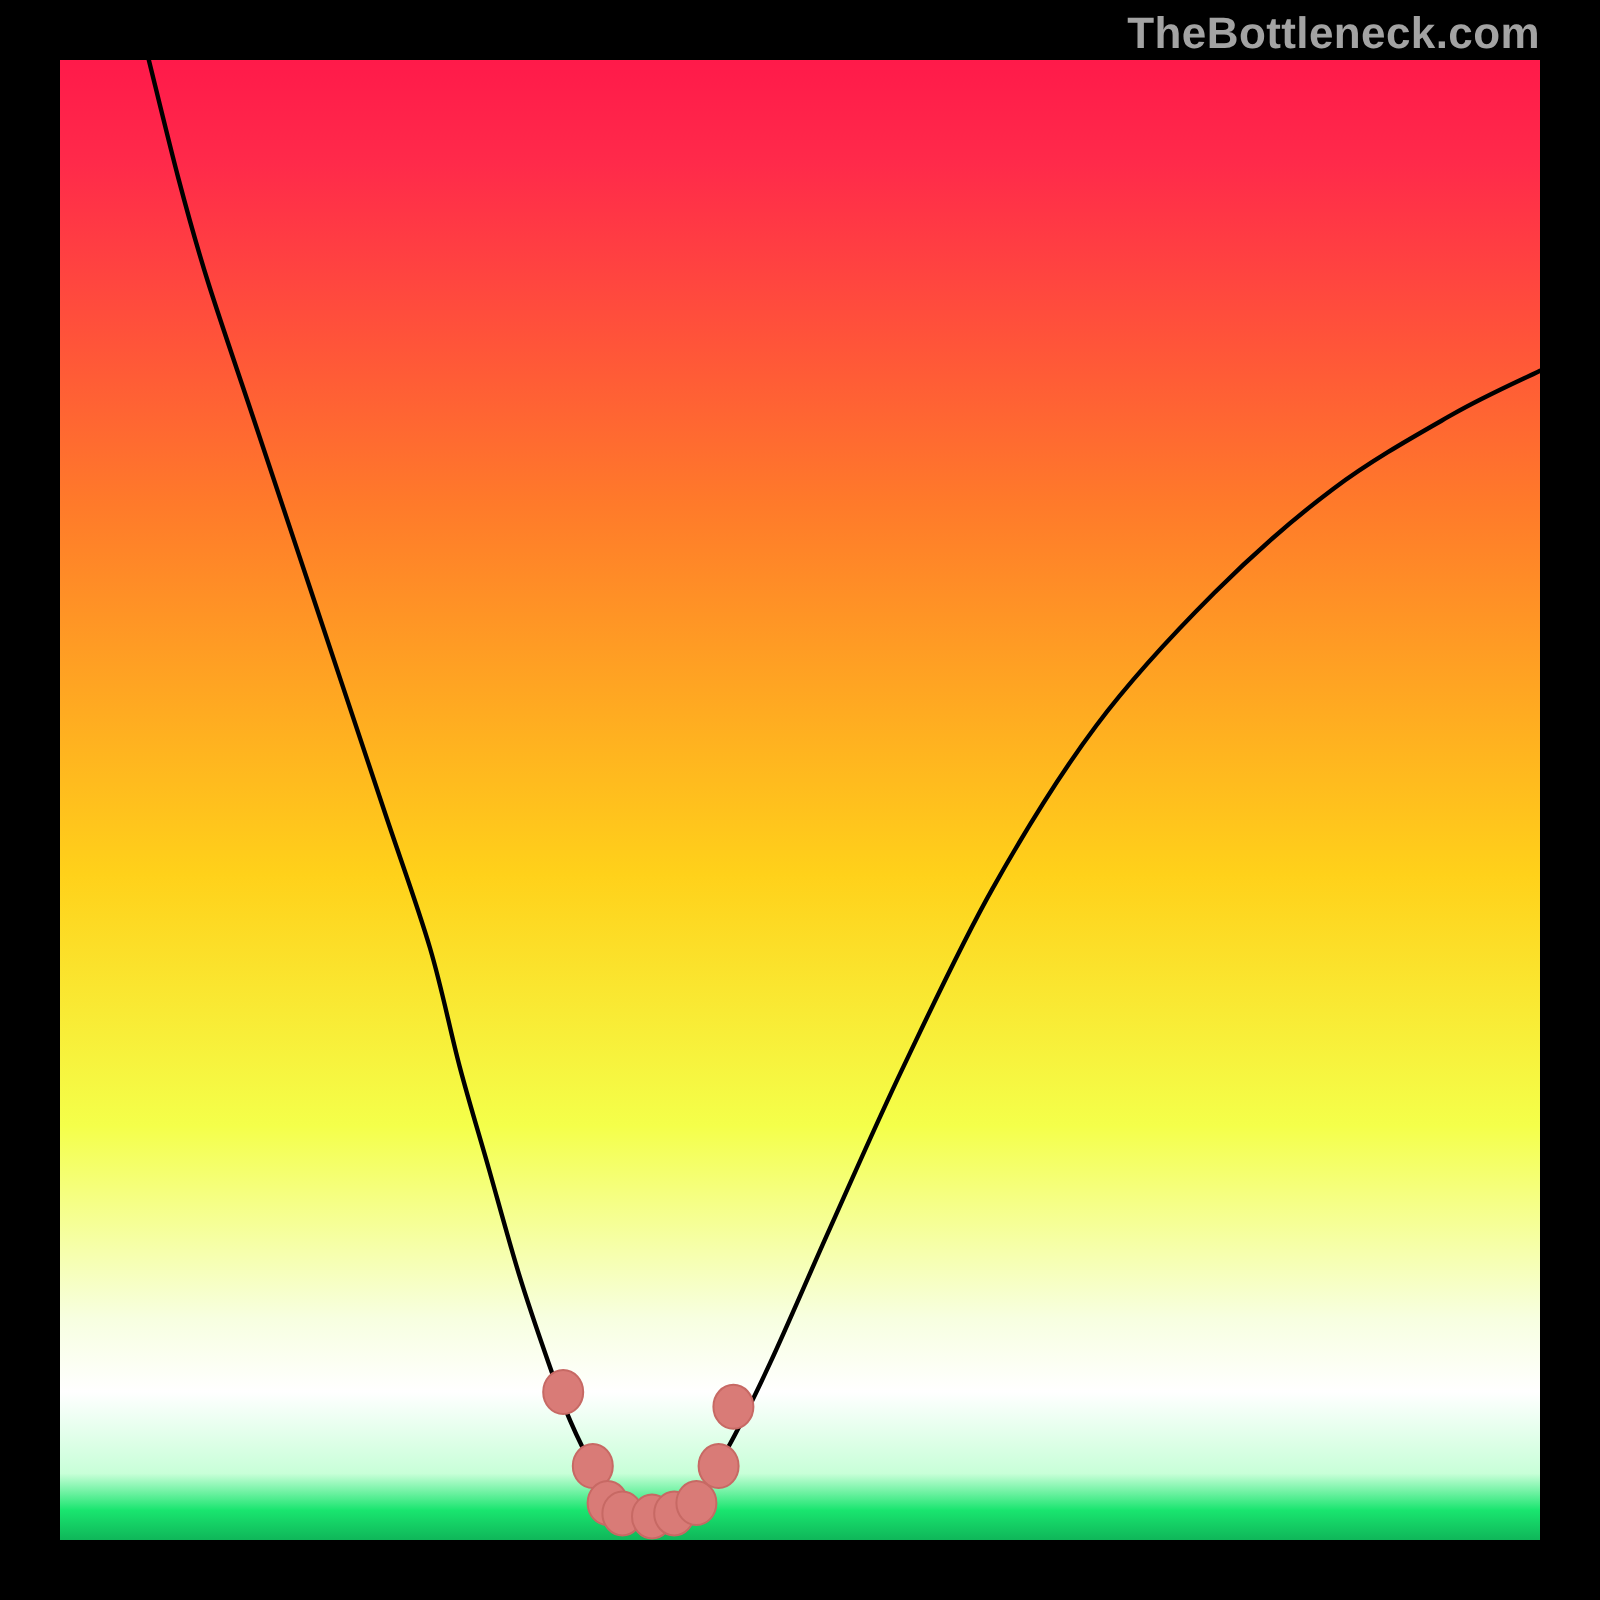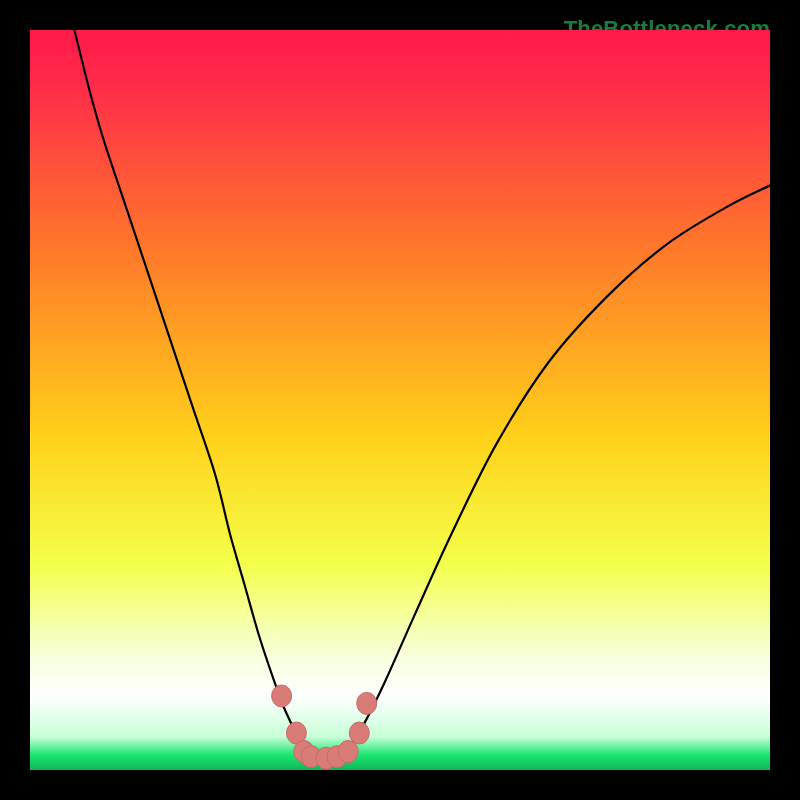--- a/index.html
+++ b/index.html
@@ -18,23 +18,23 @@
     width: 740px;
     height: 740px;
     overflow: hidden;
   }
   .gradient {
     position: absolute;
     inset: 0;
   }
   .watermark {
     position: absolute;
-    top: 16px;
+    top: 4px;
     right: 30px;
-    color: #15803d;
+    color: #a3a3a3;
     font-size: 22px;
     font-weight: 600;
     letter-spacing: 0.2px;
   }
   svg.curves {
     position: absolute;
     inset: 0;
     width: 740px;
     height: 740px;
   }

